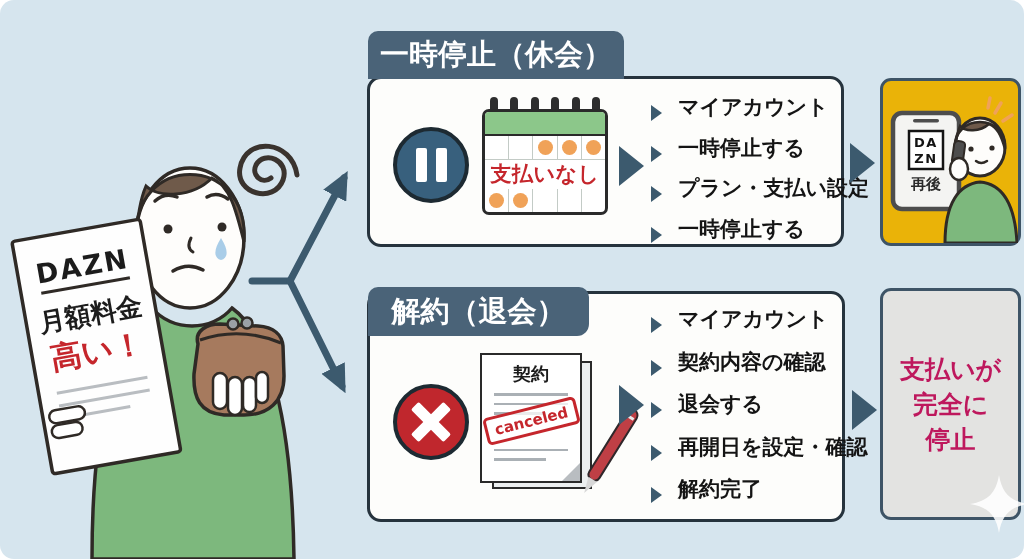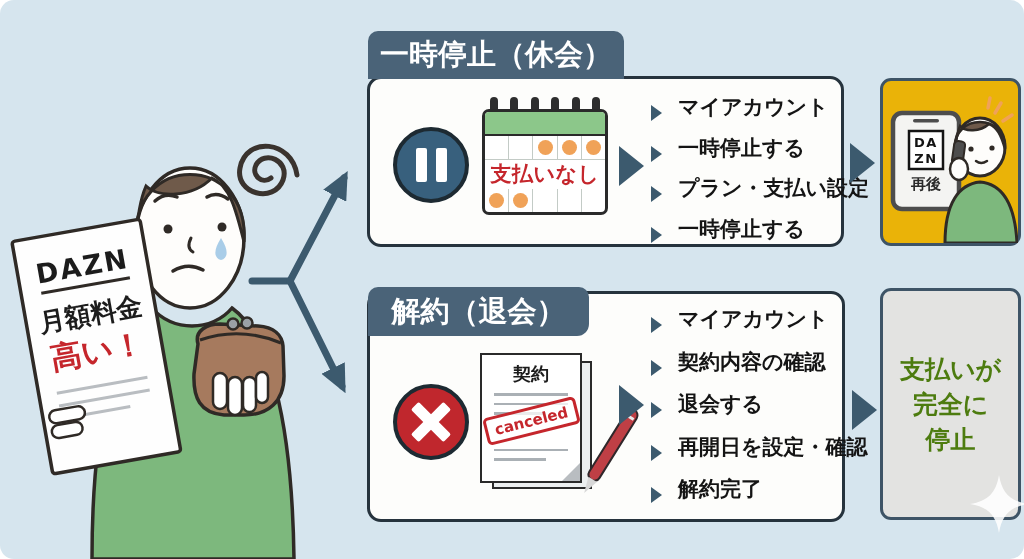--- a/index.html
+++ b/index.html
@@ -80,21 +80,21 @@
   .tri-pause-inner  { left:619px; top:146px; }
   .tri-pause-out    { left:850px; top:143px; }
   .tri-cancel-inner { left:619px; top:385px; }
   .tri-cancel-out   { left:852px; top:390px; }
 
   
   .side-box { position:absolute; border:3.5px solid #3e5466; border-radius:11px; background:#eab308; }
   .resume-box { left:880px; top:78px; width:141px; height:168px; }
   .result-box { left:880px; top:288px; width:141px; height:232px; background:#e3e3e1;
                 display:flex; flex-direction:column; align-items:center; justify-content:center; }
-  .result-line { font-size:25px; font-weight:800; color:#4d7c0f; line-height:1.4; }
+  .result-line { font-size:25px; font-weight:800; color:#be185d; line-height:1.4; }
   .sparkle { position:absolute; right:-10px; bottom:-16px; }
 
   .person-svg, .branch-svg, .resume-svg { position:absolute; }
 </style>
 </head>
 <body>
 
 <div class="canvas">
 
   <svg class="person-svg" style="left:0;top:80px;" width="360" height="479" viewBox="0 0 360 479">

